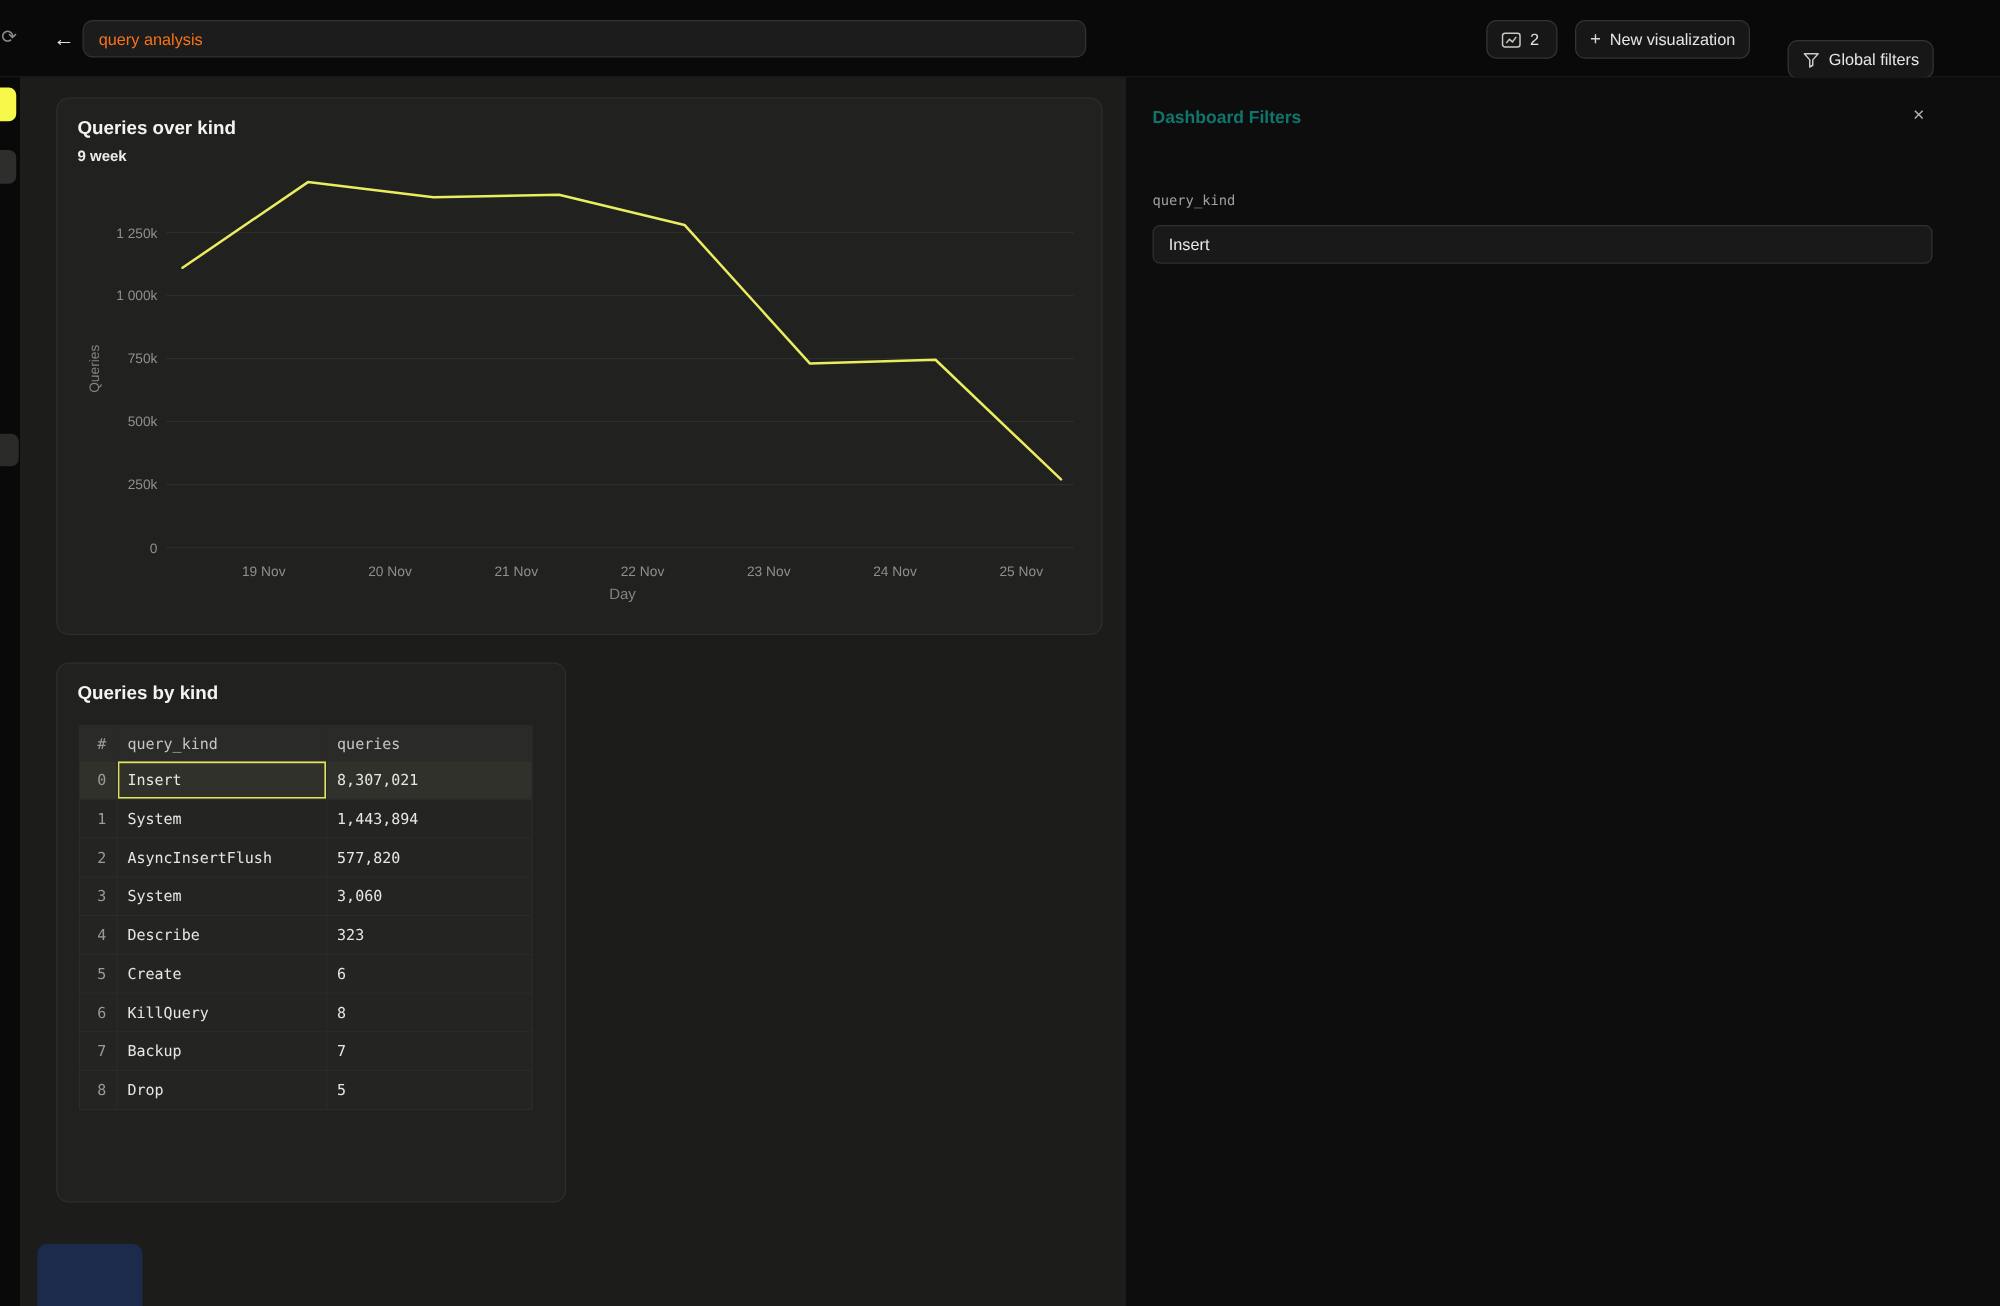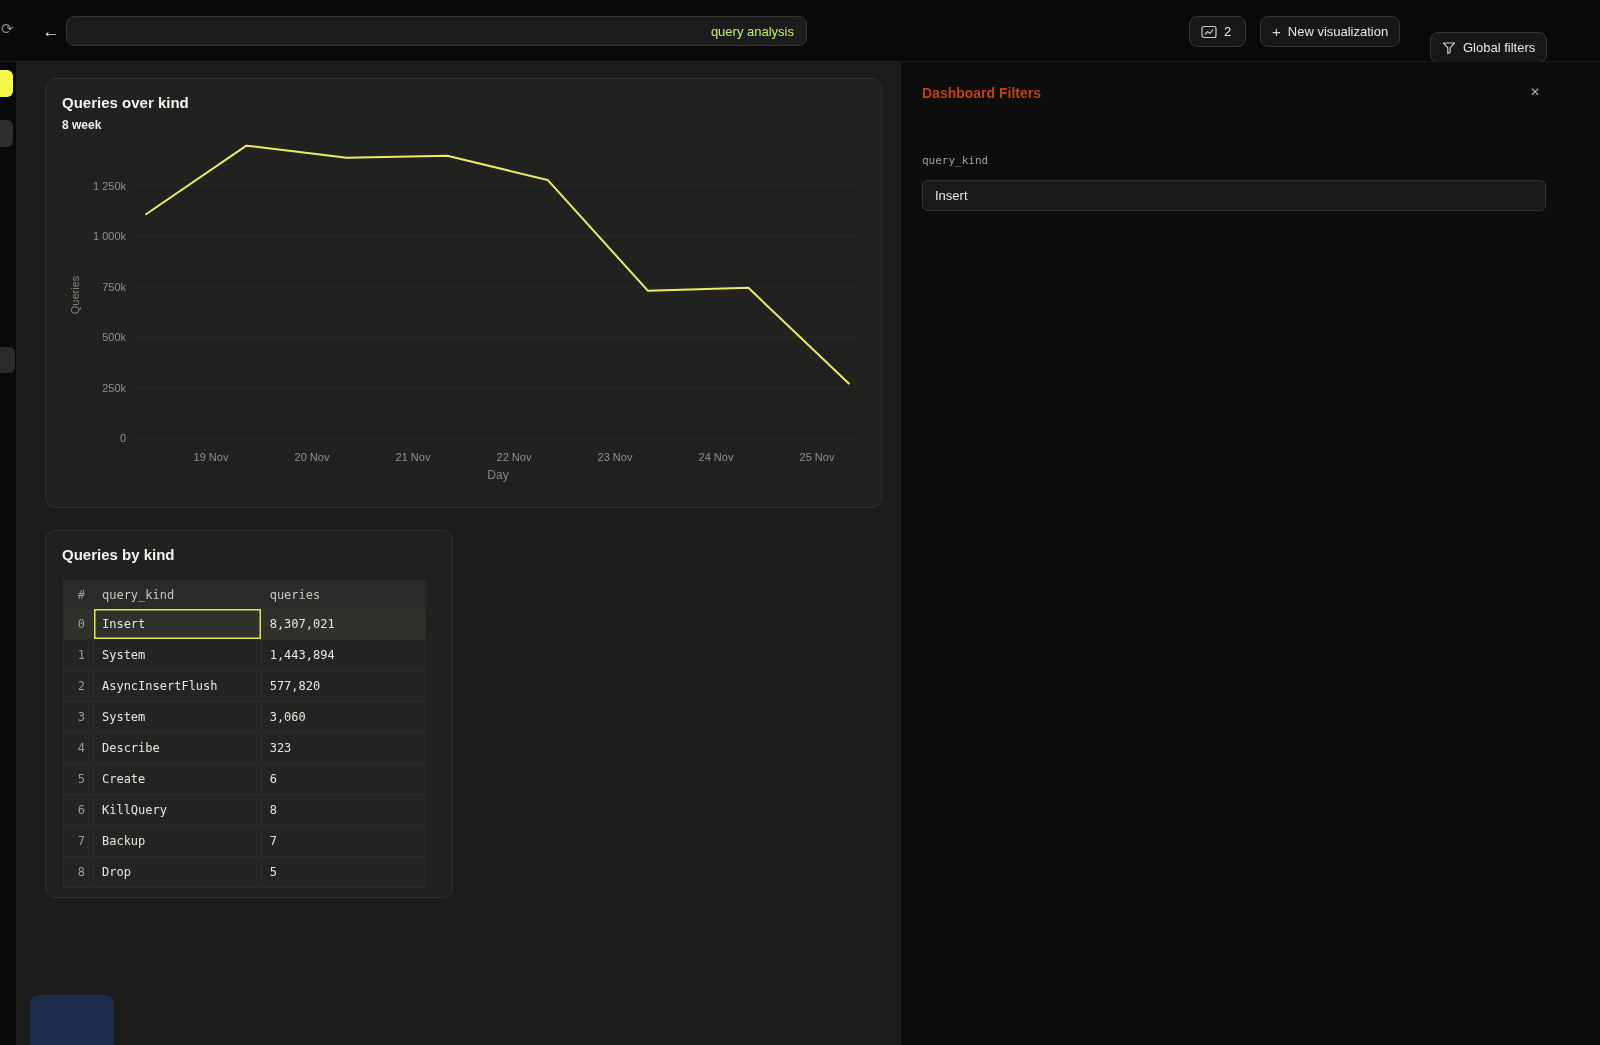--- a/index.html
+++ b/index.html
@@ -4,56 +4,56 @@
 <style>
   * { margin:0; padding:0; box-sizing:border-box; }
   html,body { background:#000; }
   body { font-family:"Liberation Sans", sans-serif; }
   .app { position:relative; width:1600px; height:1045px; background:#090909; overflow:hidden; color:#e8e8e6; }
 
   
   .topbar { position:absolute; left:0; top:0; width:1600px; height:62px; background:#090909; border-bottom:1px solid #1d1d1b; }
   .refresh-glyph { position:absolute; left:1px; top:20px; font-size:15px; color:#8a8a86; cursor:pointer; }
   .back-btn { position:absolute; left:38px; top:19px; width:26px; height:26px; display:flex; align-items:center; justify-content:center; font-size:17px; color:#e2e2df; cursor:pointer; border-radius:6px; }
-  .title-input { position:absolute; left:66px; top:16px; width:741px; height:30px; background:#1c1c1c; border:1px solid #323230; border-radius:8px; color:#bef264; font-size:13px; padding:0 12px; outline:none; font-family:"Liberation Sans", sans-serif;text-align:right; }
+  .title-input { position:absolute; left:66px; top:16px; width:803px; height:30px; background:#1c1c1c; border:1px solid #323230; border-radius:8px; color:#f97316; font-size:13px; padding:0 12px; outline:none; font-family:"Liberation Sans", sans-serif; }
   .tb-btn { position:absolute; top:16px; height:31px; display:flex; align-items:center; gap:7px; background:#171717; border:1px solid #343432; border-radius:8px; color:#e6e6e3; font-size:13px; padding:0 11px; cursor:pointer; white-space:nowrap; }
   .tb-btn svg { display:block; }
   .plus-glyph { font-size:15px; color:#d6d6d2; line-height:1; }
 
   
   .rail { position:absolute; left:0; top:62px; width:16px; height:983px; background:#090909; }
   .rail-item { position:absolute; left:0; border-radius:0 6px 6px 0; cursor:pointer; }
   .rail-item.active { top:8px; width:13px; height:27px; background:#f6f94a; }
   .rail-item.g1 { top:58px; width:13px; height:27px; background:#2e2e2c; }
   .rail-item.g2 { top:285px; width:15px; height:26px; background:#2a2a28; }
 
   
   .main { position:absolute; left:16px; top:62px; width:885px; height:983px; background:#1c1c1a; }
   .card { position:absolute; background:#212120; border:1px solid #2e2e2c; border-radius:10px; }
   #chart-card { left:29px; top:16px; width:837px; height:430px; }
-  #table-card { left:29px; top:468px; width:408px; height:368px; }
+  #table-card { left:29px; top:468px; width:408px; height:432px; }
   .card-title { position:absolute; left:16px; top:15px; font-size:15px; font-weight:700; color:#f3f3f0; }
   .card-subtitle { position:absolute; left:16px; top:39px; font-size:12px; font-weight:700; color:#eandere; color:#ededea; }
   #chart-svg { position:absolute; left:0; top:0; font-family:"Liberation Sans", sans-serif; }
 
   
   .qtable { position:absolute; left:17px; top:49px; width:363px; border-collapse:collapse; font-family:"DejaVu Sans Mono", monospace; font-size:12px; color:#e6e6e2; border:1px solid #2b2b29; }
   .qtable th { height:28px; background:#2a2a28; color:#c6c6c2; font-weight:400; text-align:left; padding:0 8px; border:1px solid #2b2b29; }
   .qtable td { height:31px; background:#242422; padding:0 8px; border:1px solid #2b2b29; cursor:pointer; }
   .qtable th:first-child, .qtable td.num-col { width:30px; text-align:right; color:#9a9a96; }
   .qtable th:nth-child(2) { width:168px; }
   .qtable th:nth-child(3) { width:165px; }
   .qtable tr.row-selected td { background:#31312b; }
   .qtable td.cell-selected { box-shadow:inset 0 0 0 1.5px #dfe35a; }
 
   .bottom-widget { position:absolute; left:14px; top:933px; width:84px; height:50px; background:#1c2a4b; border-radius:8px 8px 0 0; }
 
   
   .filters-panel { position:absolute; left:901px; top:62px; width:699px; height:983px; background:#0d0d0d; }
-  .fp-title { position:absolute; left:21px; top:23px; font-size:14px; font-weight:600; color:#c2410c; }
+  .fp-title { position:absolute; left:21px; top:23px; font-size:14px; font-weight:600; color:#0f766e; }
   .fp-close { position:absolute; left:622px; top:18px; width:24px; height:24px; display:flex; align-items:center; justify-content:center; color:#b0b0ac; font-size:12px; cursor:pointer; border-radius:5px; }
   .fp-label { position:absolute; left:21px; top:92px; font-family:"DejaVu Sans Mono", monospace; font-size:11px; color:#a0a09b; }
   .fp-select { position:absolute; left:21px; top:118px; width:624px; height:31px; background:#19191a; border:1px solid #313133; border-radius:6px; display:flex; align-items:center; padding:0 12px; font-size:13px; color:#e8e8e6; cursor:pointer; }
 </style>
 </head>
 <body>
 
 <div class="app">
 
   <div class="topbar">
@@ -88,21 +88,21 @@
   <div class="rail">
     <div class="rail-item active"></div>
     <div class="rail-item g1"></div>
     <div class="rail-item g2"></div>
   </div>
 
   <div class="main">
 
     <div class="card" id="chart-card">
       <div class="card-title">Queries over kind</div>
-      <div class="card-subtitle">8 week</div>
+      <div class="card-subtitle">9 week</div>
       <svg id="chart-svg" width="837" height="430" viewBox="0 0 837 430">
           <line x1="87" y1="359" x2="813" y2="359" stroke="#2d2d2b" stroke-width="1"></line>
           <text x="80" y="363" text-anchor="end" fill="#8f8f8b" font-size="11">0</text>
           <line x1="87" y1="308.6" x2="813" y2="308.6" stroke="#2d2d2b" stroke-width="1"></line>
           <text x="80" y="312.6" text-anchor="end" fill="#8f8f8b" font-size="11">250k</text>
           <line x1="87" y1="258.2" x2="813" y2="258.2" stroke="#2d2d2b" stroke-width="1"></line>
           <text x="80" y="262.2" text-anchor="end" fill="#8f8f8b" font-size="11">500k</text>
           <line x1="87" y1="207.8" x2="813" y2="207.8" stroke="#2d2d2b" stroke-width="1"></line>
           <text x="80" y="211.8" text-anchor="end" fill="#8f8f8b" font-size="11">750k</text>
           <line x1="87" y1="157.4" x2="813" y2="157.4" stroke="#2d2d2b" stroke-width="1"></line>

